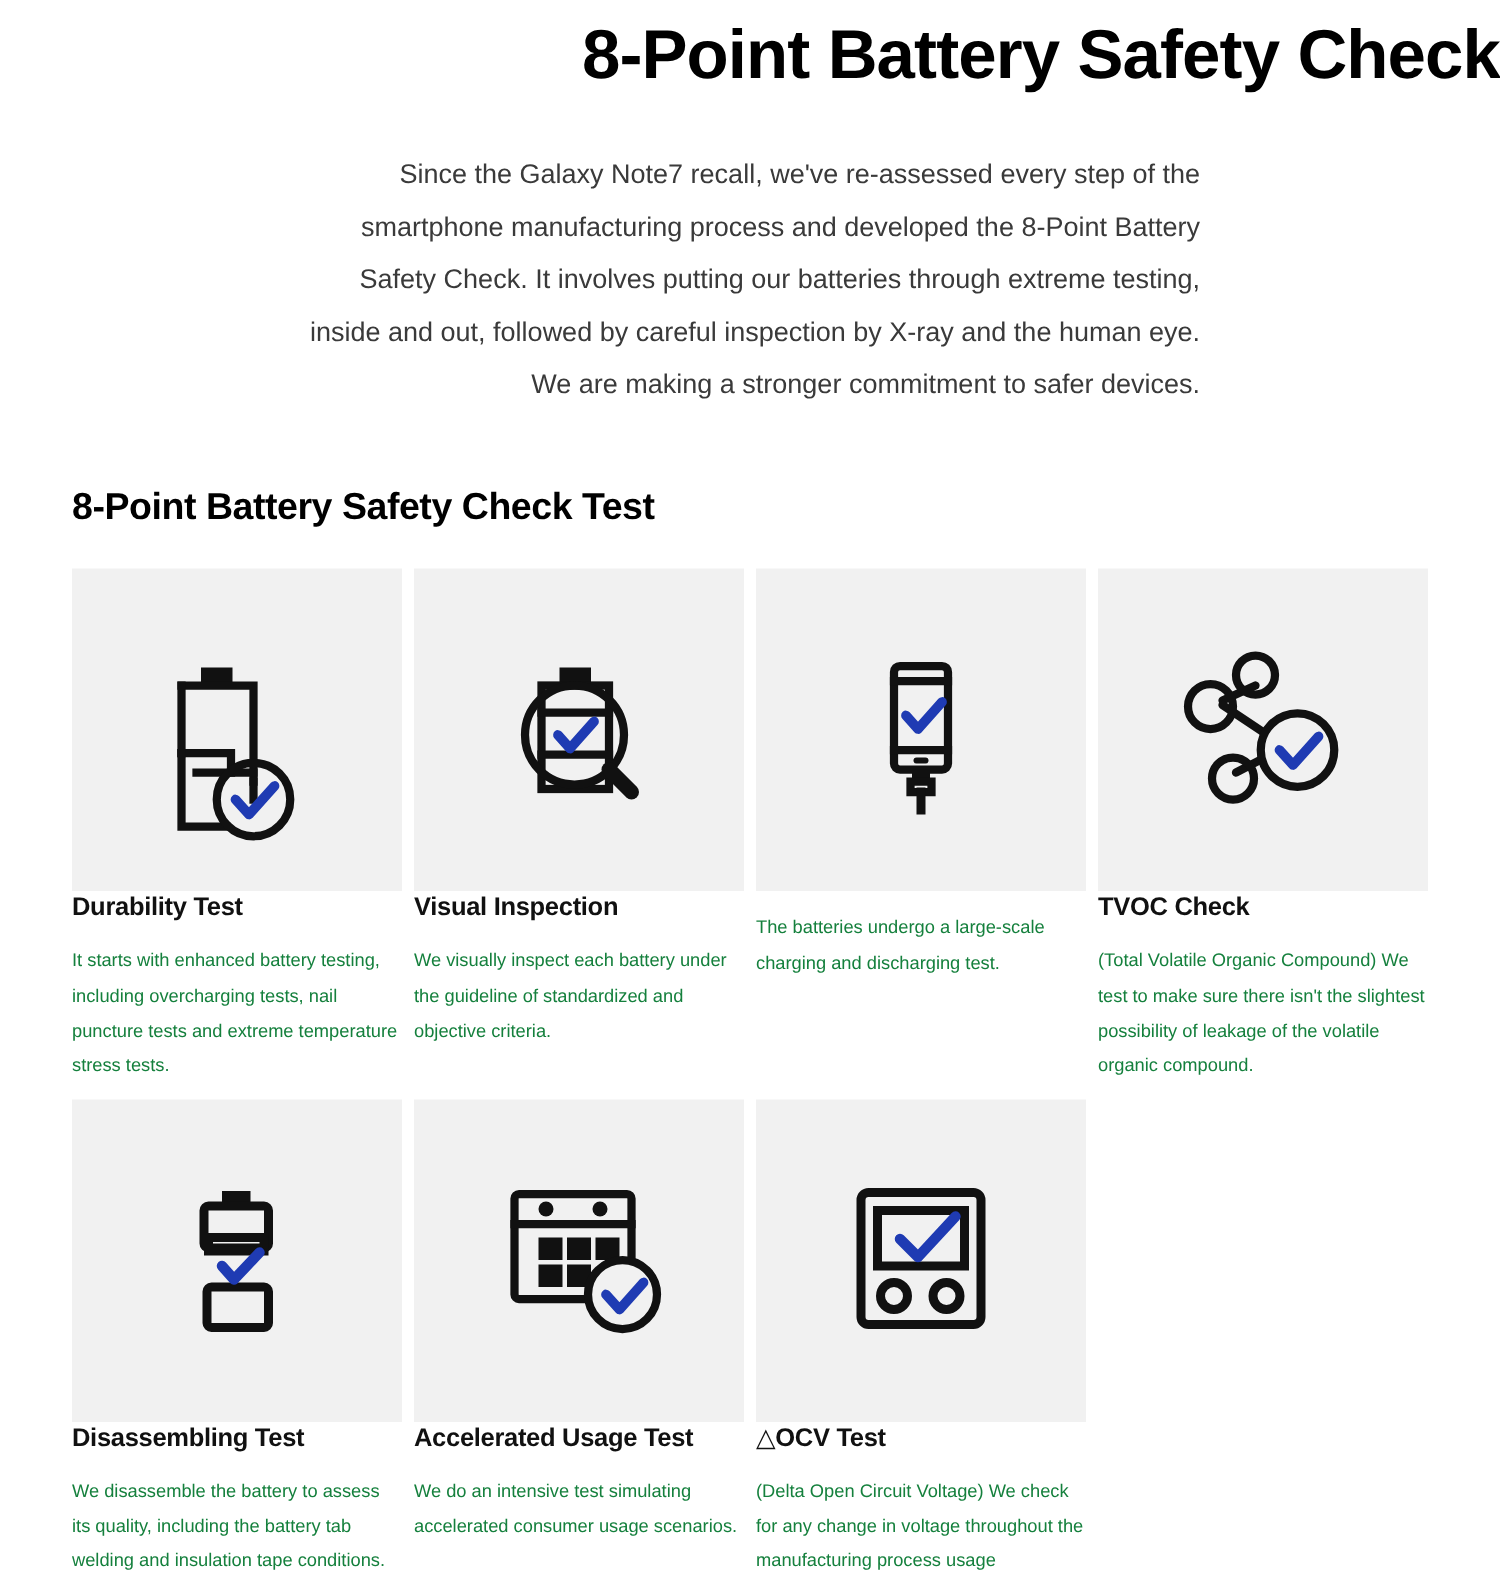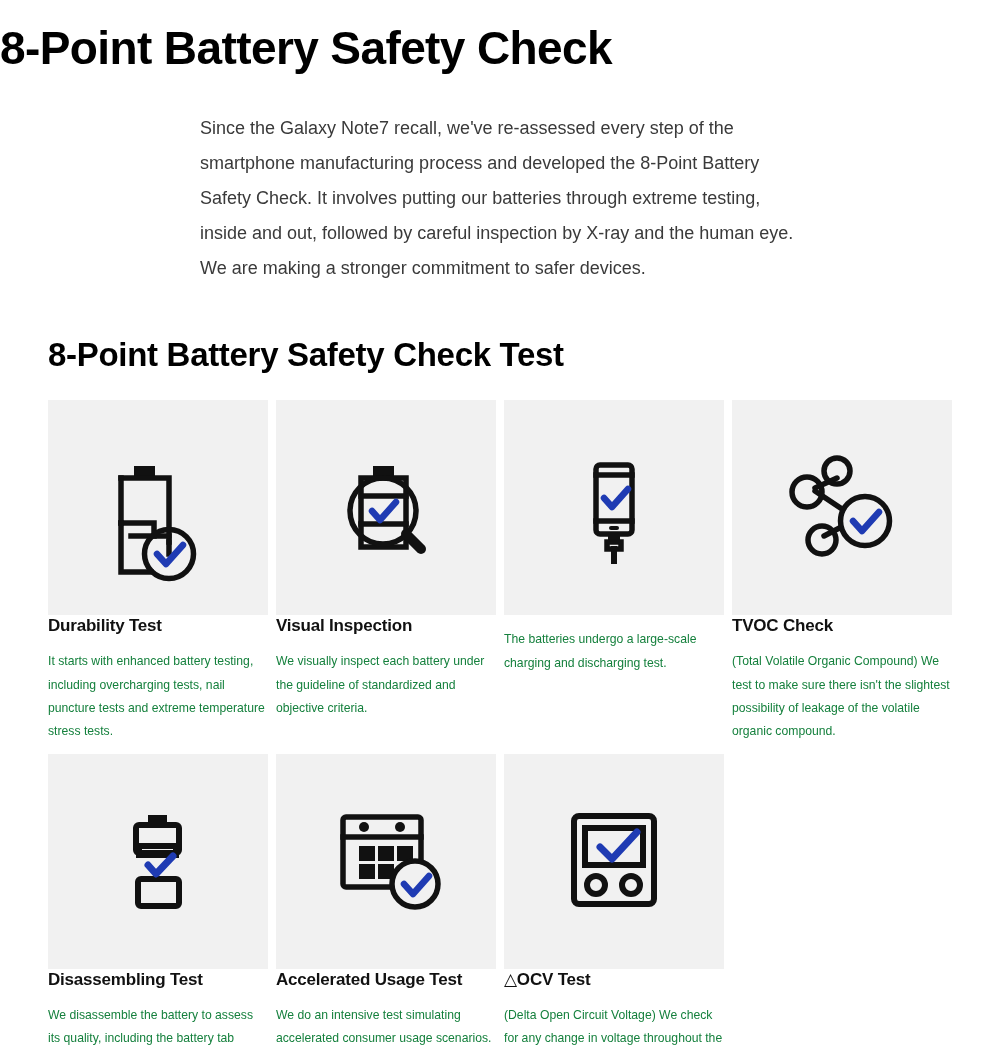--- a/index.html
+++ b/index.html
@@ -15,22 +15,22 @@
 
   .page {
     position: relative;
     width: 1000px;
     height: 1051px;
     background: #ffffff;
   }
 
   
   .hero {
-    padding-top: 22px;
-    text-align: left;
+    padding-top: 10px;
+    text-align: right;
   }
 
   .hero-title {
     font-size: 46px;
     font-weight: 700;
     letter-spacing: -0.6px;
     color: #000000;
     line-height: 1.15;
   }
 
@@ -39,21 +39,21 @@
     width: 600px;
     font-size: 18px;
     line-height: 1.95;
     color: #3a3a3a;
     font-weight: 400;
   }
 
   
   .section-title {
     margin: 50px 0 0 48px;
-    font-size: 33px;
+    font-size: 25px;
     font-weight: 700;
     letter-spacing: -0.3px;
     color: #000000;
   }
 
   .grid {
     margin: 26px 0 0 48px;
     width: 906px;
     display: grid;
     grid-template-columns: repeat(4, 220px);

